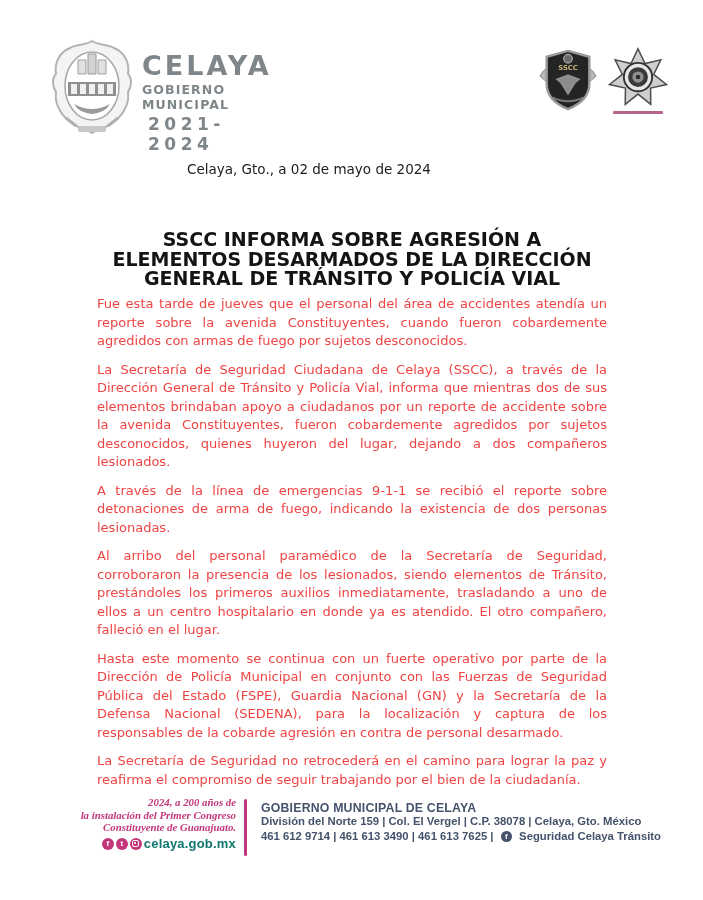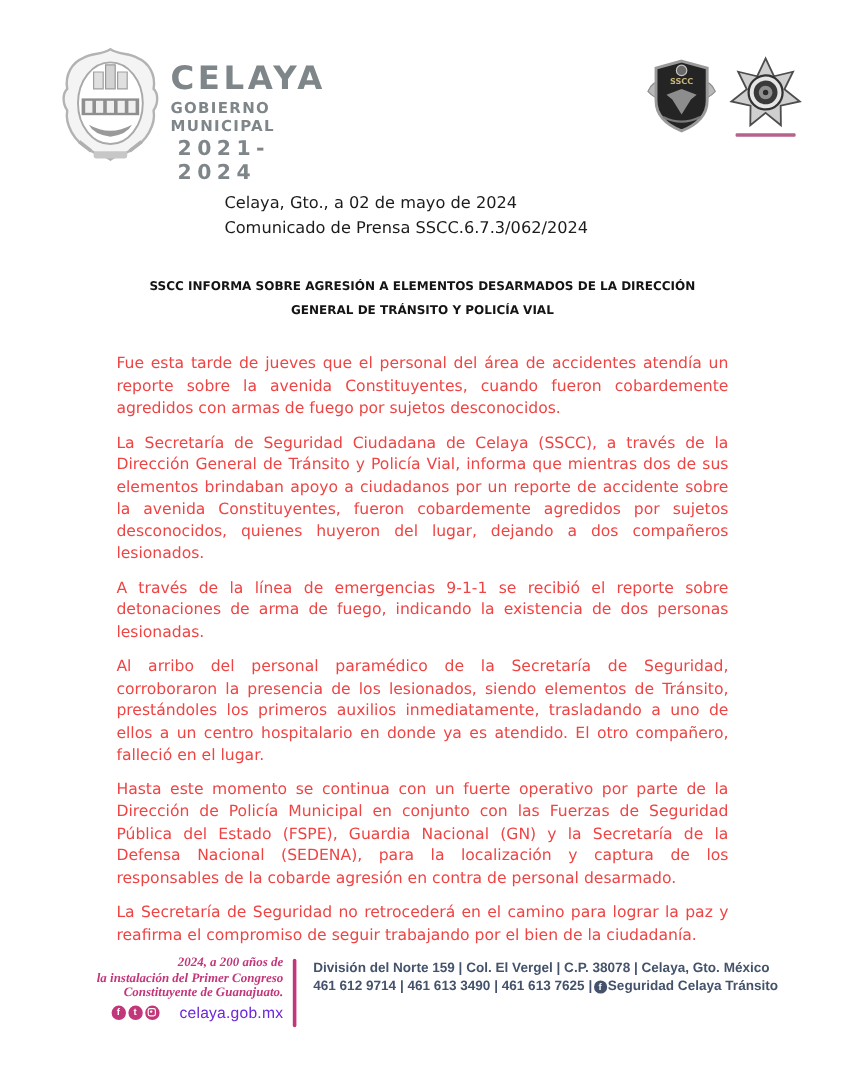--- a/index.html
+++ b/index.html
@@ -21,21 +21,21 @@
   .badge-star{position:absolute;left:606px;top:44px;width:64px;height:68px;}
   .star-underline{position:absolute;left:613px;top:111px;width:50px;height:3px;background:#b5638a;border-radius:1px;}
   
   .dateline{
     position:absolute;right:96px;top:159px;width:420px;
     text-align:left;font-size:13.5px;line-height:20.5px;color:#1c1c1c;
   }
   
   .doc-title{
     position:absolute;left:97px;top:230px;width:510px;
-    text-align:center;font-weight:bold;font-size:10px;line-height:19.5px;
+    text-align:center;font-weight:bold;font-size:19px;line-height:19.5px;
     color:#141414;
   }
   
   .doc-body{position:absolute;left:97px;top:295px;width:510px;}
   .doc-body p{
     margin:0 0 10px 0;
     font-size:13px;line-height:18.5px;
     text-align:justify;color:#ef4444;
   }
   
@@ -50,29 +50,29 @@
     margin-top:4px;display:flex;justify-content:flex-end;align-items:center;gap:2px;
     font-family:"Liberation Sans", sans-serif;font-style:normal;
   }
   .soc{
     display:inline-flex;width:12px;height:12px;border-radius:50%;
     background:#c2367a;color:#ffffff;font-size:8px;font-weight:bold;
     align-items:center;justify-content:center;line-height:1;flex:0 0 auto;
   }
   .ig-box{width:5px;height:5px;border:1.2px solid #fff;border-radius:2px;position:relative;}
   .ig-box::after{content:"";position:absolute;left:1.1px;top:1.1px;width:1.6px;height:1.6px;border-radius:50%;background:#fff;}
-  .website{font-size:13px;font-weight:normal;letter-spacing:0.2px;margin-left:15px;color:#6d28d9;}
+  .website{font-size:13px;font-weight:bold;letter-spacing:0.2px;margin-left:0;color:#0f766e;}
   .footer-divider{position:absolute;left:244px;top:799px;width:3px;height:57px;background:#c2367a;border-radius:2px;}
   .footer-right{
     position:absolute;left:261px;top:801px;width:400px;
     color:#44536b;font-family:"Liberation Sans", sans-serif;
   }
   .footer-org{font-size:12.3px;font-weight:bold;letter-spacing:0.2px;}
   .footer-addr{font-size:11.3px;font-weight:600;margin-top:0;}
-  .footer-phones{font-size:11.3px;font-weight:600;margin-top:3px;display:flex;align-items:center;}
+  .footer-phones{font-size:11.3px;font-weight:600;margin-top:3px;display:flex;align-items:center;justify-content:space-between;}
   .fb-inline{
     display:inline-flex;width:11px;height:11px;border-radius:50%;
     background:#44536b;color:#fff;font-size:8px;font-weight:bold;
     align-items:center;justify-content:center;margin:0 1px;flex:0 0 auto;
   }
 </style>
 </head>
 <body>
 
 <div class="page">
@@ -113,21 +113,20 @@
     <polygon points="32,5 39.4,20.7 56.2,16.7 48.6,32.2 62.2,42.9 45.3,46.6 45.5,63.9 32,53 18.5,63.9 18.7,46.6 1.8,42.9 15.4,32.2 7.8,16.7 24.6,20.7" fill="#cfcfcf" stroke="#4d4d4d" stroke-width="1.6"></polygon>
     <circle cx="32" cy="35" r="15" fill="#e6e6e6" stroke="#333333" stroke-width="2"></circle>
     <circle cx="32" cy="35" r="10.5" fill="#3a3a3a"></circle>
     <circle cx="32" cy="35" r="6" fill="#8f8f8f"></circle>
     <circle cx="32" cy="35" r="2.4" fill="#2b2b2b"></circle>
   </svg>
   <div class="star-underline"></div>
 
   <div class="dateline">
     <div>Celaya, Gto., a 02 de mayo de 2024</div>
-    <div>Comunicado de Prensa SSCC.6.7.3/062/2024</div>
   </div>
 
   <div class="doc-title">SSCC INFORMA SOBRE AGRESIÓN A ELEMENTOS DESARMADOS DE LA DIRECCIÓN GENERAL DE TRÁNSITO Y POLICÍA VIAL</div>
 
   <div class="doc-body">
     <p>Fue esta tarde de jueves que el personal del área de accidentes atendía un reporte sobre la avenida Constituyentes, cuando fueron cobardemente agredidos con armas de fuego por sujetos desconocidos.</p>
     <p>La Secretaría de Seguridad Ciudadana de Celaya (SSCC), a través de la Dirección General de Tránsito y Policía Vial,  informa que mientras dos de sus elementos brindaban apoyo a ciudadanos por un reporte de accidente sobre la avenida Constituyentes, fueron cobardemente agredidos por sujetos desconocidos, quienes huyeron del lugar, dejando a dos compañeros lesionados.</p>
     <p>A través de la línea de emergencias 9-1-1 se recibió el reporte sobre detonaciones de arma de fuego, indicando la existencia de dos personas lesionadas.</p>
     <p>Al arribo del personal paramédico de la Secretaría de Seguridad, corroboraron la presencia de los lesionados, siendo elementos de Tránsito, prestándoles los primeros auxilios inmediatamente, trasladando a uno de ellos a un centro hospitalario en donde ya es atendido. El otro compañero, falleció en el lugar.</p>
     <p>Hasta este momento se continua con un fuerte operativo por parte de la Dirección de Policía Municipal en conjunto con las Fuerzas de Seguridad Pública del Estado (FSPE), Guardia Nacional (GN) y la Secretaría de la Defensa Nacional (SEDENA), para la localización y captura de los responsables de la cobarde agresión en contra de personal desarmado.</p>
@@ -144,20 +143,21 @@
       <span class="soc">
           <span class="ig-box"></span>
         </span>
       <span class="website">celaya.gob.mx</span>
     </div>
   </div>
 
   <div class="footer-divider"></div>
 
   <div class="footer-right">
+    <div class="footer-org">GOBIERNO MUNICIPAL DE CELAYA</div>
     <div class="footer-addr">División del Norte 159 | Col. El Vergel | C.P. 38078 | Celaya, Gto. México</div>
     <div class="footer-phones">
       <span>461 612 9714  | 461 613 3490 | 461 613 7625 |</span>
       <span class="fb-inline">f</span>
       <span>Seguridad Celaya Tránsito</span>
     </div>
   </div>
 
 </div>
 

